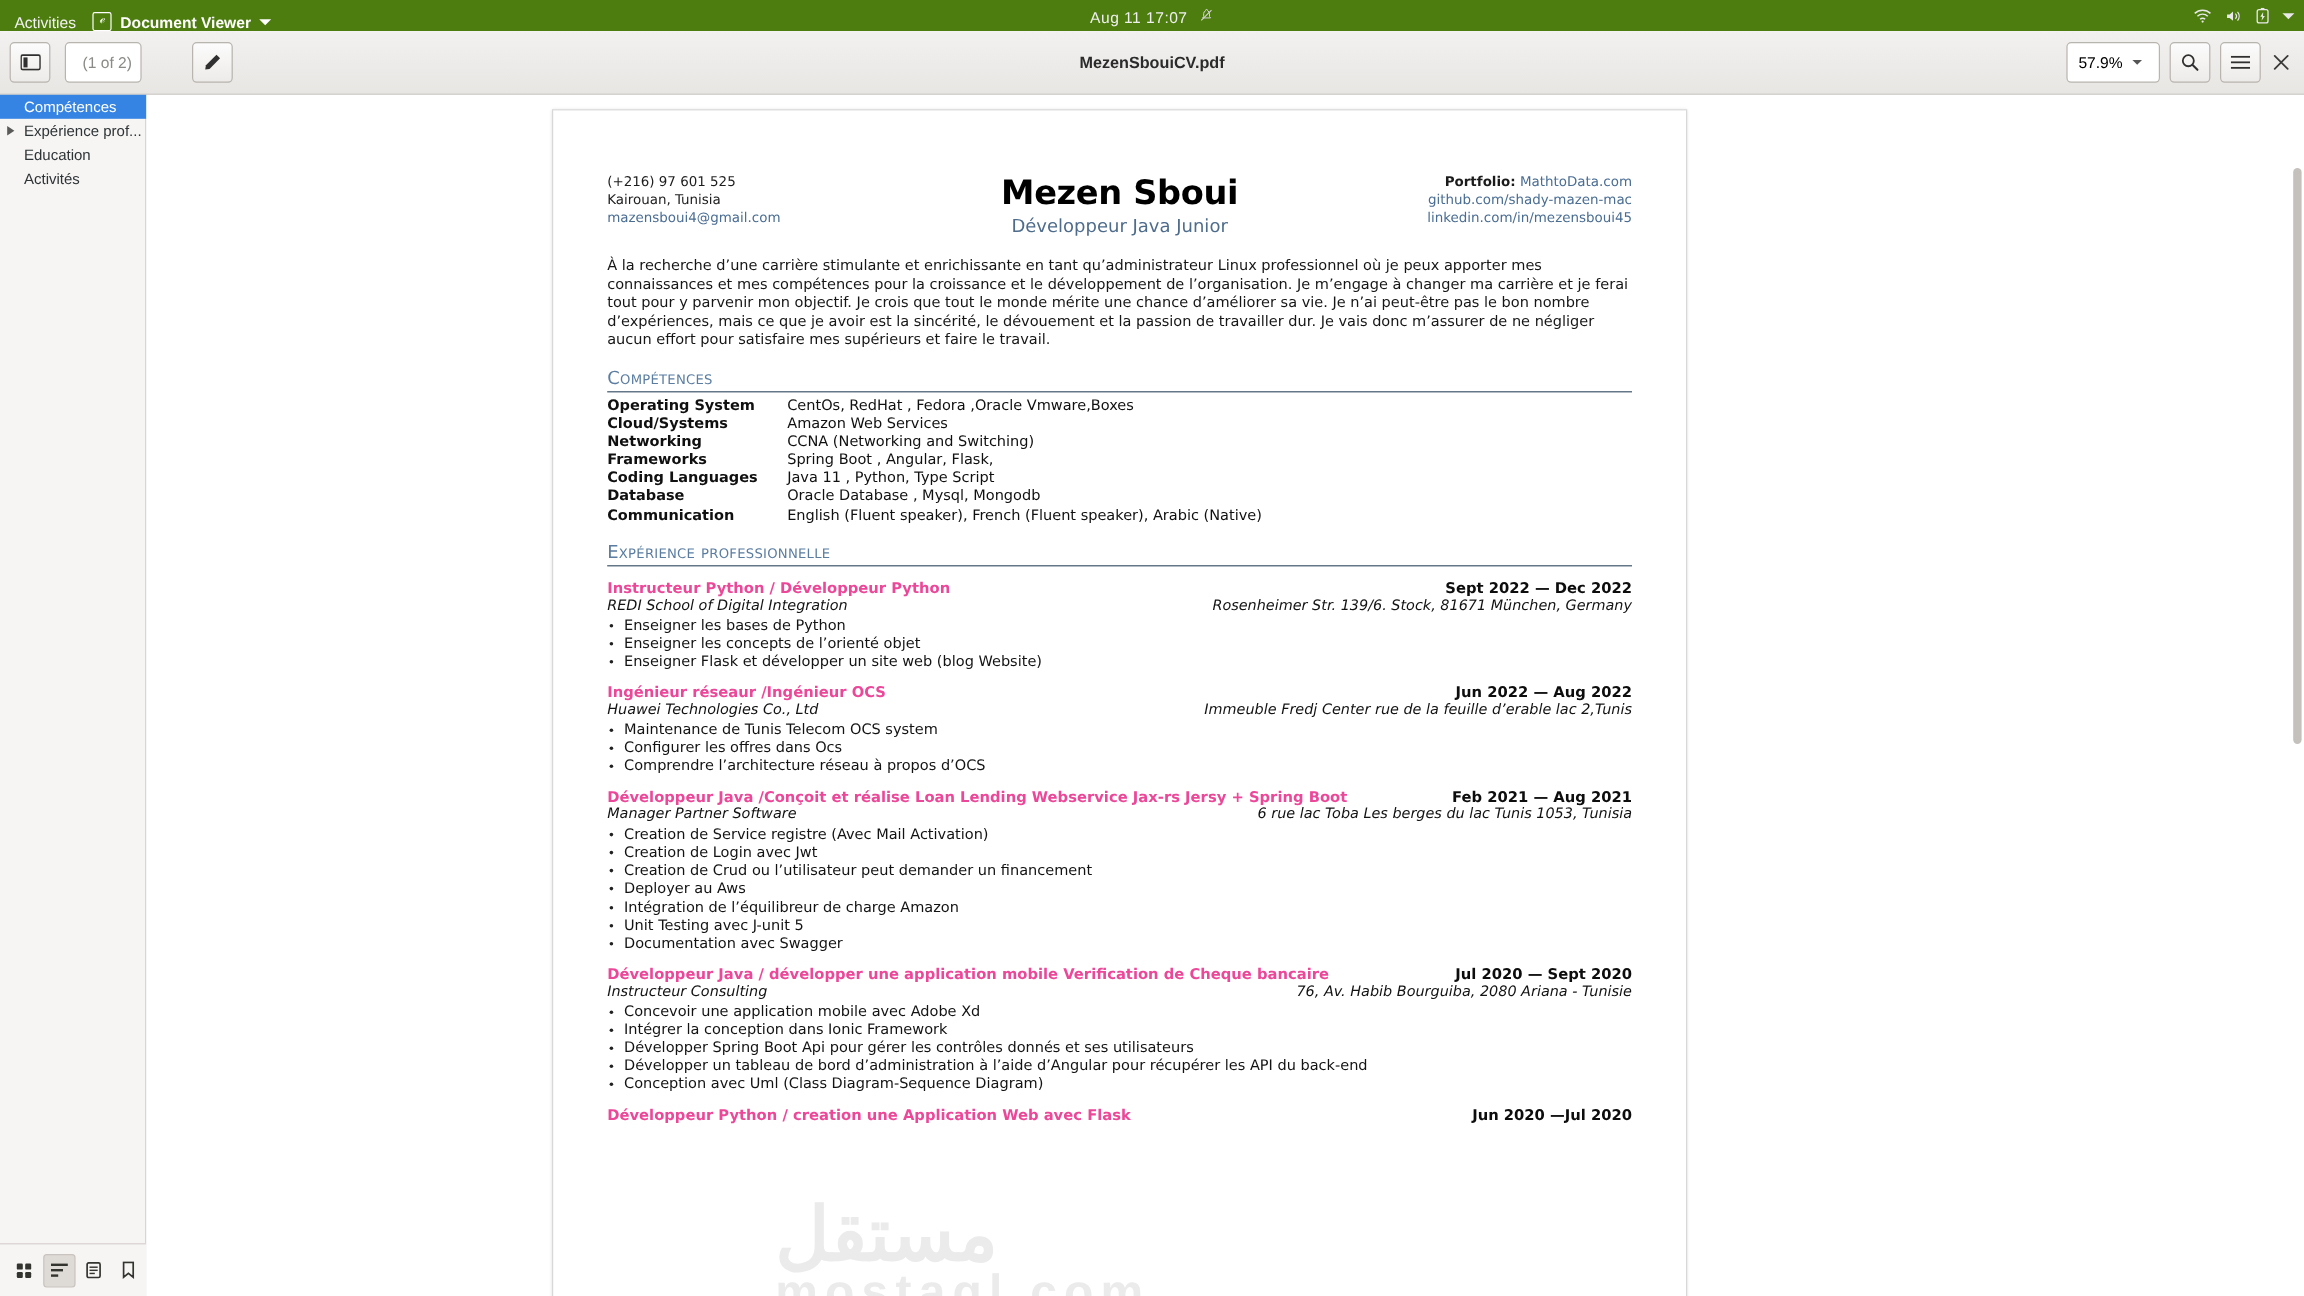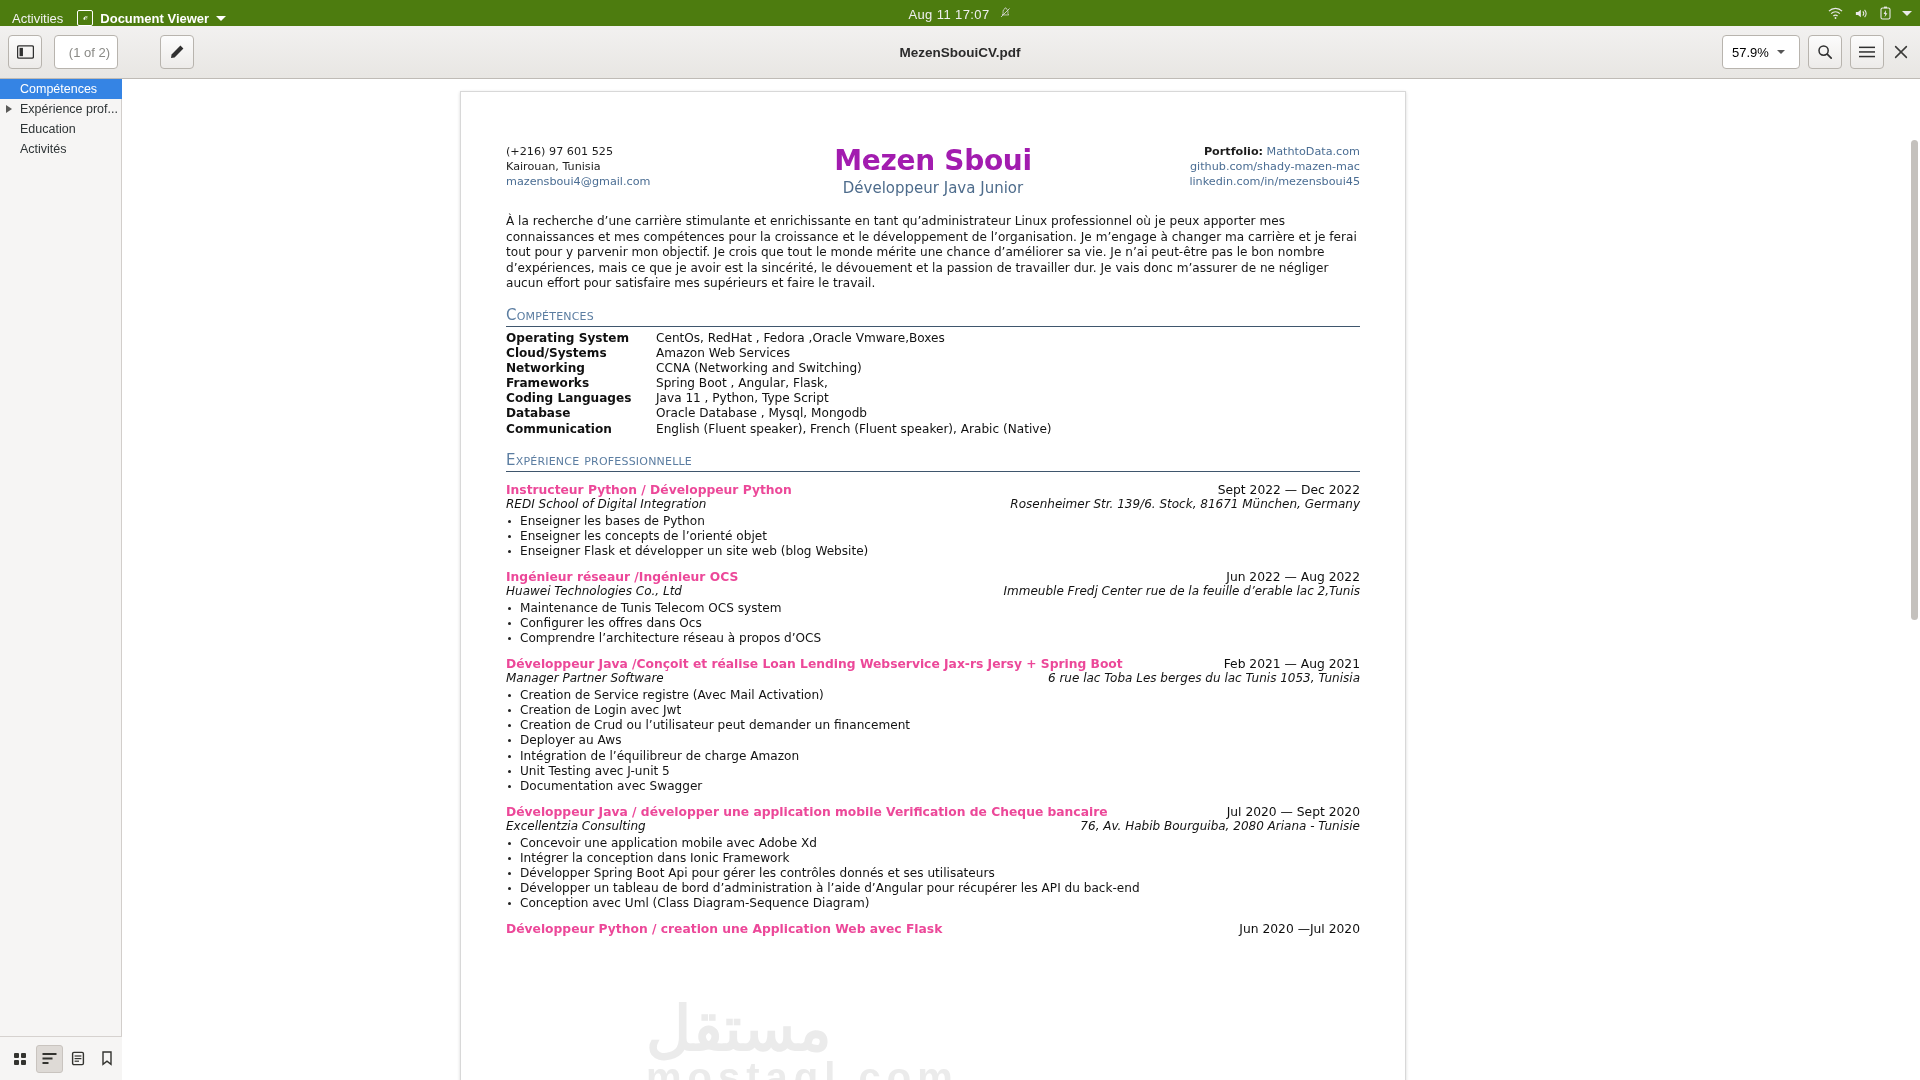--- a/index.html
+++ b/index.html
@@ -130,42 +130,42 @@
     pointer-events:none;user-select:none;
   }
   .watermark .wm2{display:block;font-size:40px;margin-top:-10px;letter-spacing:6px;}
 
   
   .cv{font-family:"DejaVu Sans", sans-serif;color:#1a1a1a;}
   .cv-head{position:relative;height:52px;}
   .cv-contact{position:absolute;left:0;top:0;font-size:11.2px;line-height:15.2px;color:#1d1d1d;}
   .cv-contact .mail{color:#4a6d93;}
   .cv-name-wrap{text-align:center;}
-  .cv-name{font-size:28px;font-weight:bold;letter-spacing:-.3px;color:#a21caf;line-height:34px;}
+  .cv-name{font-size:28px;font-weight:bold;letter-spacing:-.3px;color:#000000;line-height:34px;}
   .cv-role{font-size:15px;color:#4e6c8c;margin-top:1px;line-height:19px;}
   .cv-links{position:absolute;right:0;top:0;text-align:right;font-size:11.2px;line-height:15.2px;color:#4a6d93;}
   .cv-links b{color:#1b1b1b;}
 
   .cv-summary{
     margin-top:18px;font-size:12.1px;line-height:15.6px;color:#161616;text-align:left;
   }
   .sec-title{
     margin-top:14px;font-size:15px;color:#5b7da1;letter-spacing:.2px;
     font-variant:small-caps;text-transform:none;
   }
   .sec-rule{border-top:1.4px solid #3f566d;margin-top:2px;}
 
   table.skills{border-collapse:collapse;width:100%;margin-top:4px;}
   table.skills td{font-size:12.1px;line-height:15.1px;padding:0;vertical-align:top;color:#101010;}
   table.skills td.k{font-weight:bold;width:150px;}
 
   .job{margin-top:11px;}
   .job-line{display:flex;justify-content:space-between;align-items:baseline;}
   .job-title{font-size:12.3px;font-weight:bold;color:#ec4899;}
-  .job-dates{font-size:12.3px;font-weight:normal;color:#0d0d0d;white-space:nowrap;}
+  .job-dates{font-size:12.3px;font-weight:bold;color:#0d0d0d;white-space:nowrap;}
   .job-org{font-size:12px;font-style:italic;color:#131313;}
   .job-loc{font-size:12px;font-style:italic;color:#131313;white-space:nowrap;}
   ul.bul{margin:3px 0 0 0;padding:0;list-style:none;}
   ul.bul li{
     position:relative;font-size:12.1px;line-height:15.1px;color:#131313;padding-left:14px;
   }
   ul.bul li:before{
     content:"";position:absolute;left:2px;top:6px;width:3px;height:3px;background:#222;border-radius:50%;
   }
 
@@ -434,21 +434,21 @@
             <li>Documentation avec Swagger</li>
           </ul>
         </div>
 
         <div class="job">
           <div class="job-line">
             <span class="job-title">Développeur Java / développer une application mobile Verification de Cheque bancaire</span>
             <span class="job-dates">Jul 2020 — Sept 2020</span>
           </div>
           <div class="job-line">
-            <span class="job-org">Excellentzia Consulting</span>
+            <span class="job-org">Instructeur Consulting</span>
             <span class="job-loc">76, Av. Habib Bourguiba, 2080 Ariana - Tunisie</span>
           </div>
           <ul class="bul">
             <li>Concevoir une application mobile avec Adobe Xd</li>
             <li>Intégrer la conception dans Ionic Framework</li>
             <li>Développer Spring Boot Api pour gérer les contrôles donnés et ses utilisateurs</li>
             <li>Développer un tableau de bord d’administration à l’aide d’Angular pour récupérer les API du back-end</li>
             <li>Conception avec Uml (Class Diagram-Sequence Diagram)</li>
           </ul>
         </div>

